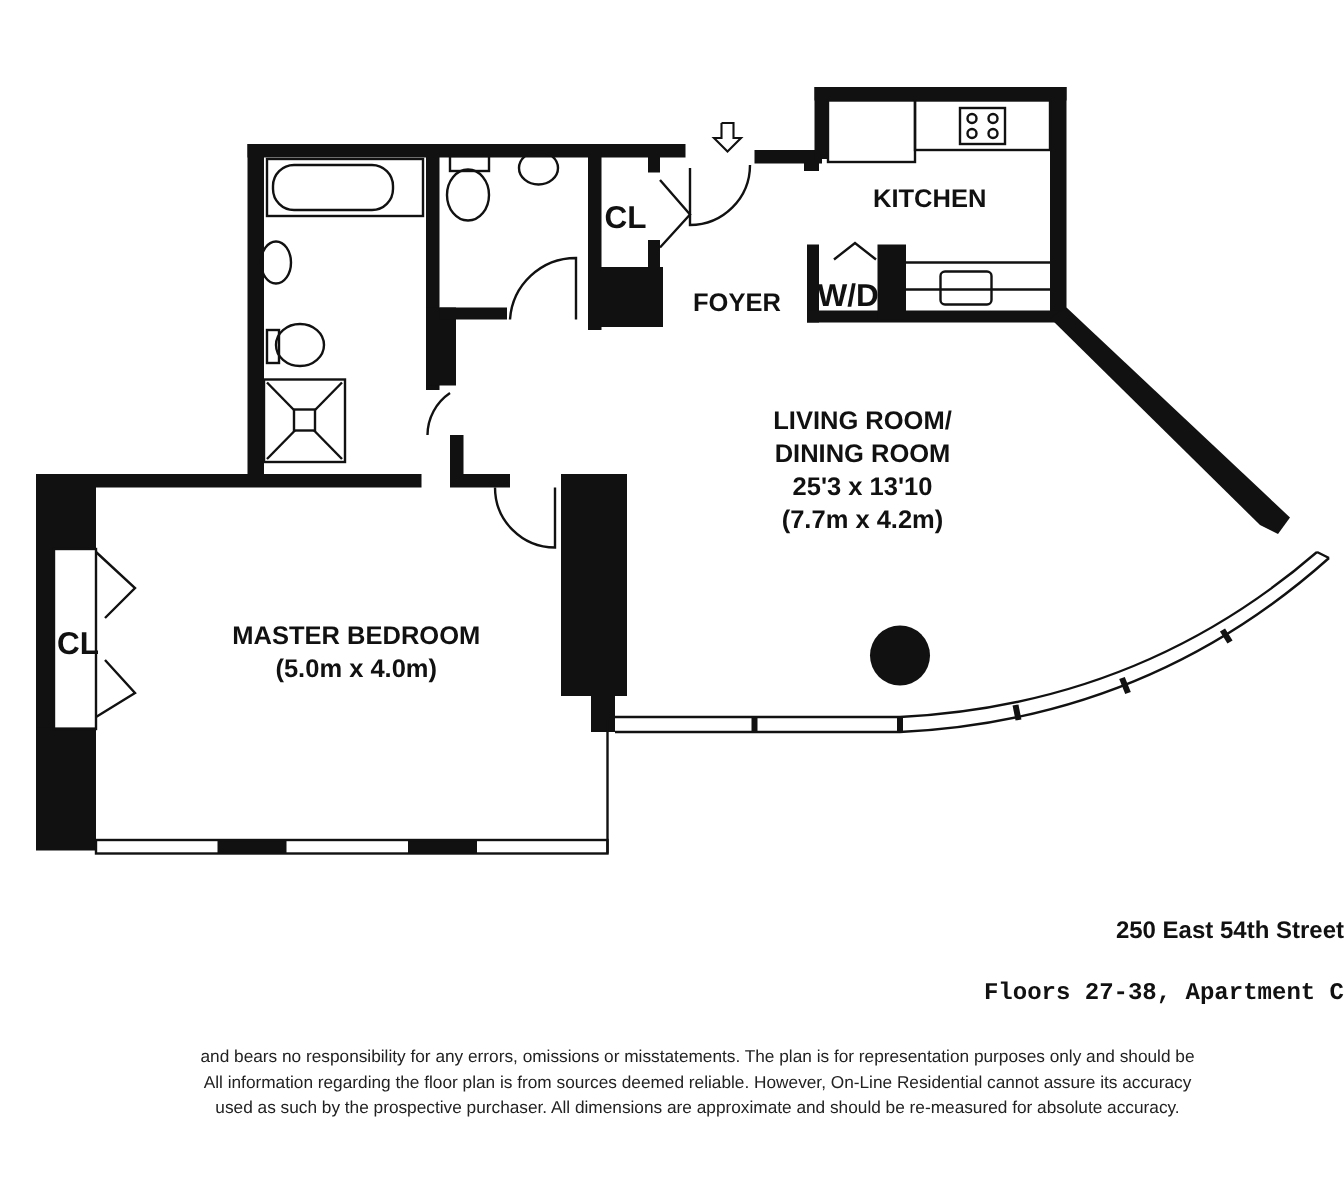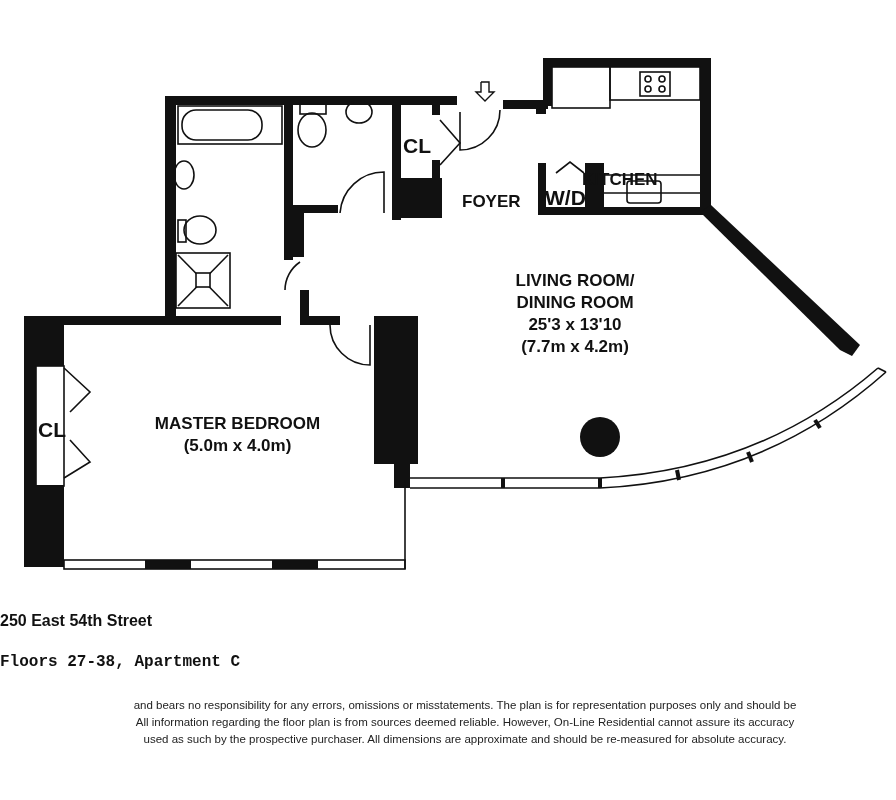--- a/index.html
+++ b/index.html
@@ -1,21 +1,21 @@
 <!DOCTYPE html>
 <html><head>
 <meta charset="utf-8">
 <style>
   html, body { margin:0; padding:0; background:#ffffff; }
   body { width:896px; height:800px; position:relative; overflow:hidden; font-family:"Liberation Sans", sans-serif; color:#111; }
   #plan { position:absolute; left:0; top:0; width:896px; height:600px; }
   .lbl { position:absolute; font-family:"Liberation Sans", sans-serif; font-weight:bold; color:#111; text-align:center; white-space:nowrap; }
   .room-lbl { font-size:17px; line-height:22px; }
   .small-lbl { font-size:21px; }
-  .addr { position:absolute; left:0; width:896px; text-align:left; font-weight:bold; font-size:16px; color:#111; }
+  .addr { position:absolute; left:0; width:896px; text-align:right; font-weight:bold; font-size:16px; color:#111; }
   .disclaimer { position:absolute; left:70px; width:790px; top:697px; text-align:center; font-size:11.5px; line-height:17px; color:#222; }
 </style>
 </head>
 <body>
 
 <svg id="plan" viewBox="0 0 896 600" xmlns="http://www.w3.org/2000/svg">
   <g fill="#111" stroke="none">
 
     <rect x="165" y="96" width="292" height="9"></rect>
 
@@ -115,21 +115,21 @@
     <line x1="604" y1="193" x2="700" y2="193"></line>
     <rect x="627" y="181" width="34" height="22" rx="3"></rect>
 
     <g stroke-width="1.4">
       <polyline points="481,82 481,92 476,92 485,101 494,92 489,92 489,82 481,82"></polyline>
     </g>
   </g>
 </svg>
 
 <div class="lbl small-lbl" style="left:403px; top:134px;">CL</div>
-<div class="lbl room-lbl" style="left:582px; top:122px;margin-top:47px;">KITCHEN</div>
+<div class="lbl room-lbl" style="left:582px; top:122px;">KITCHEN</div>
 <div class="lbl room-lbl" style="left:462px; top:191px;">FOYER</div>
 <div class="lbl small-lbl" style="left:545px; top:186px;">W/D</div>
 
 <div class="lbl room-lbl" style="left:500px; top:270px; width:150px;">
   <div>LIVING ROOM/</div>
   <div>DINING ROOM</div>
   <div>25'3 x 13'10</div>
   <div>(7.7m x 4.2m)</div>
 </div>
 

